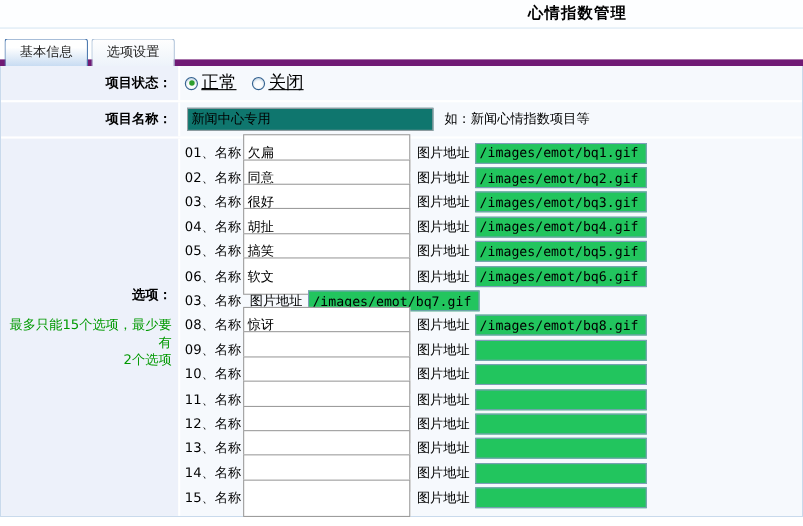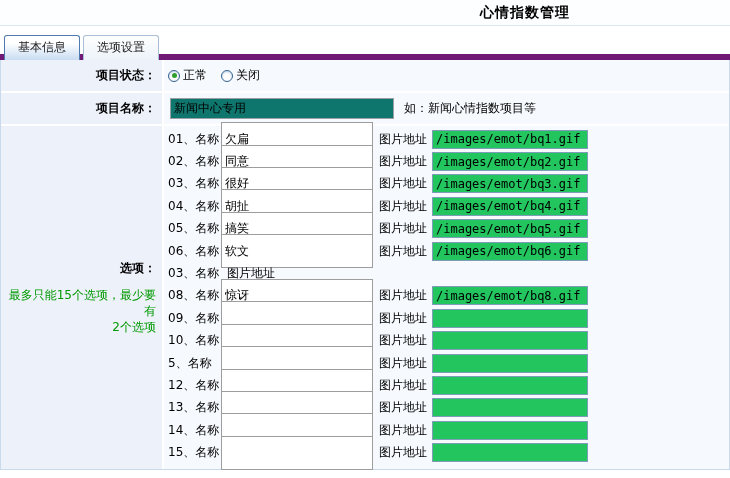--- a/index.html
+++ b/index.html
@@ -57,21 +57,21 @@
   
   .radio-item { display:inline-flex; align-items:center; margin-right:14px; cursor:pointer; }
   .radio-circle {
     width:12px; height:12px; border-radius:50%;
     border:1px solid #33618f; background:#fdfdfd;
     box-shadow:inset 0 1px 2px #b9cfe2;
     display:inline-flex; align-items:center; justify-content:center; margin-right:3px;
   }
   .radio-circle .dot { width:5px; height:5px; border-radius:50%; background:transparent; }
   .radio-circle.checked .dot { background:#2e9e2e; }
-  .radio-label { font-size:12px; }
+  .radio-label { font-size:16px;text-decoration:underline; }
 
   .row-status .value-cell { padding-left:4px; }
 
   .name-input {
     width:224px; height:21px; margin-left:6px;
     border:1px solid #9a9fa5; background:#0f766e;
     font-family:"DejaVu Sans","Liberation Sans",sans-serif; font-size:12px; padding:1px 3px;
   }
   .name-hint { margin-left:10px; font-size:12px; color:#000; }
 
@@ -177,41 +177,42 @@
             </div>
             <div class="opt-row">
               <span class="opt-num">06、名称</span>
               <input type="text" class="opt-name-input" value="软文" style="">
               <span class="opt-img-label">图片地址</span>
               <input type="text" class="opt-img-input" value="/images/emot/bq6.gif" style="">
             </div>
             <div class="opt-row">
               <span class="opt-num">03、名称</span>
               <span class="opt-img-label">图片地址</span>
+              <input type="text" class="opt-img-input" value="/images/emot/bq7.gif" style="">
             </div>
             <div class="opt-row">
               <span class="opt-num">08、名称</span>
               <input type="text" class="opt-name-input" value="惊讶" style="">
               <span class="opt-img-label">图片地址</span>
               <input type="text" class="opt-img-input" value="/images/emot/bq8.gif" style="">
             </div>
             <div class="opt-row">
               <span class="opt-num">09、名称</span>
               <input type="text" class="opt-name-input" value="" style="">
               <span class="opt-img-label">图片地址</span>
               <input type="text" class="opt-img-input" value="" style="">
             </div>
             <div class="opt-row">
               <span class="opt-num">10、名称</span>
               <input type="text" class="opt-name-input" value="" style="">
               <span class="opt-img-label">图片地址</span>
               <input type="text" class="opt-img-input" value="" style="">
             </div>
             <div class="opt-row">
-              <span class="opt-num">5、名称</span>
+              <span class="opt-num">11、名称</span>
               <input type="text" class="opt-name-input" value="" style="">
               <span class="opt-img-label">图片地址</span>
               <input type="text" class="opt-img-input" value="" style="">
             </div>
             <div class="opt-row">
               <span class="opt-num">12、名称</span>
               <input type="text" class="opt-name-input" value="" style="">
               <span class="opt-img-label">图片地址</span>
               <input type="text" class="opt-img-input" value="" style="">
             </div>

